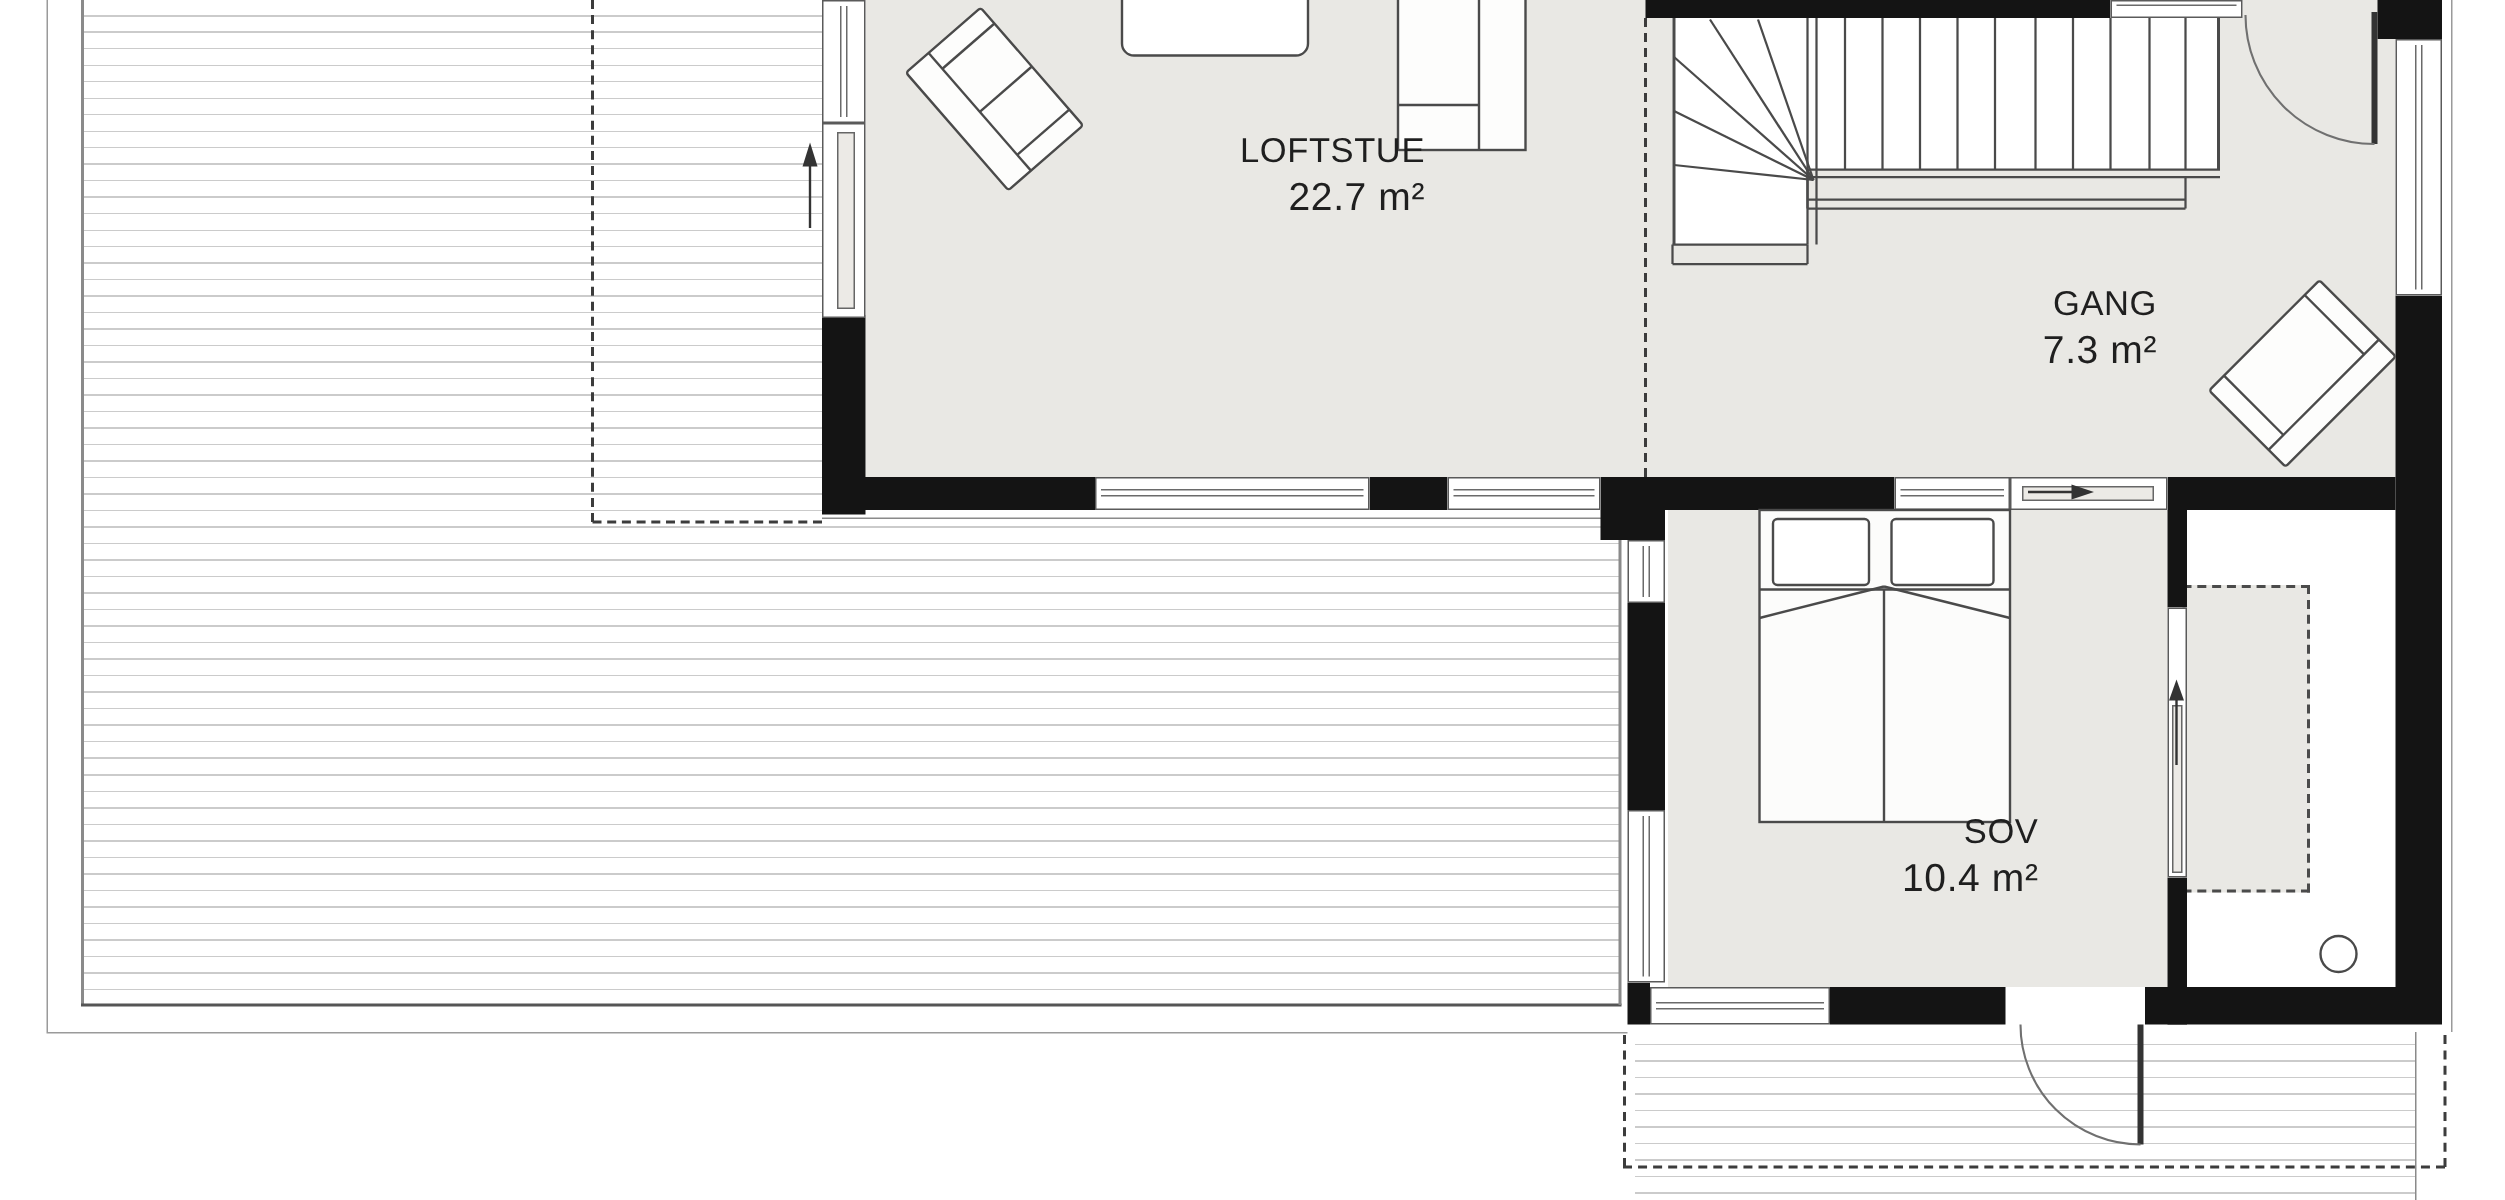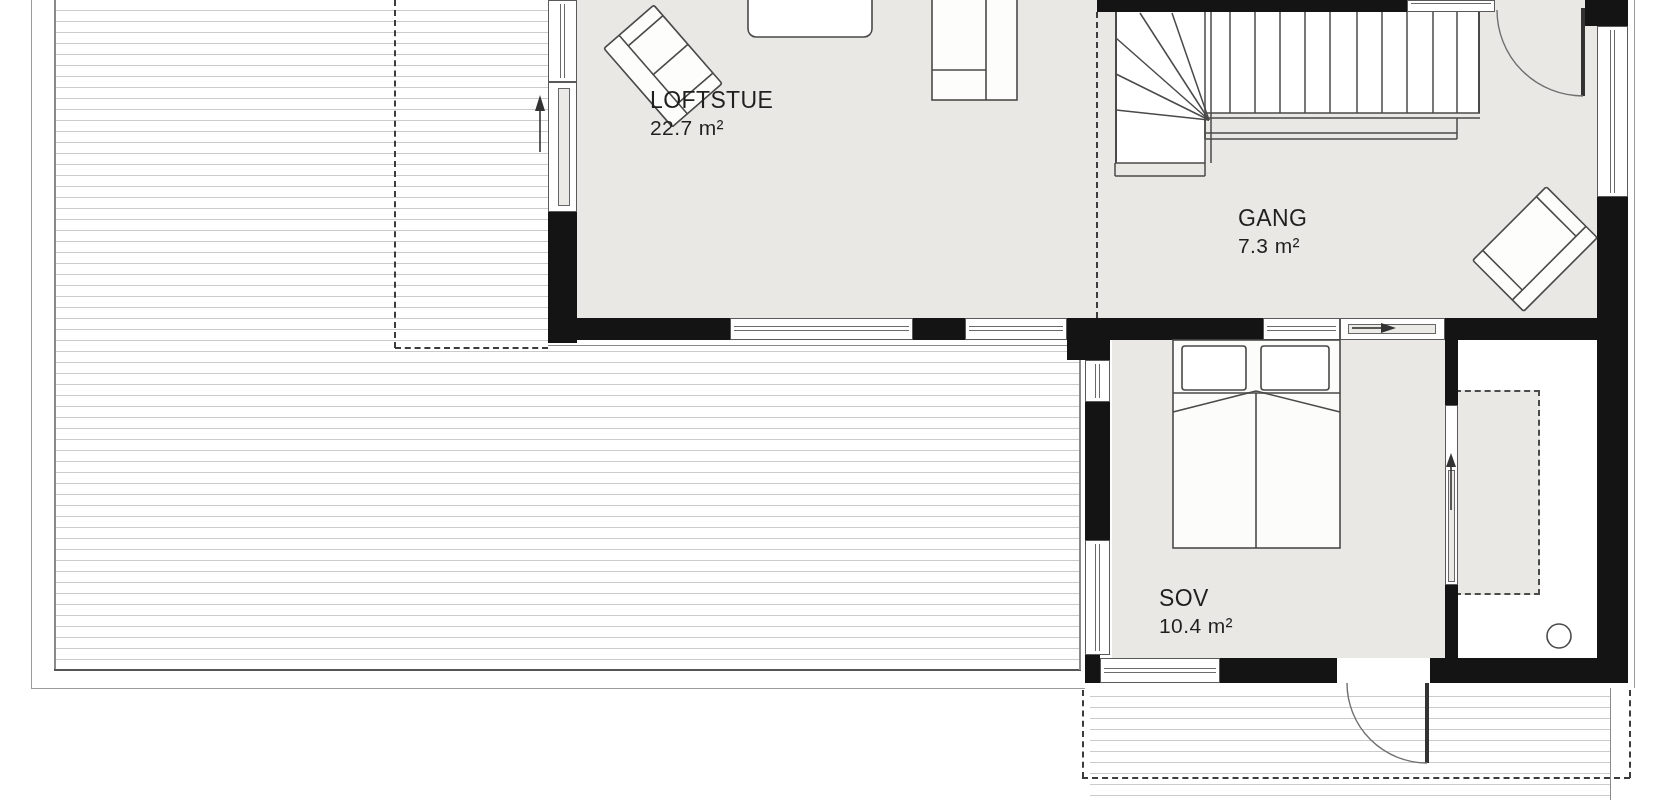--- a/index.html
+++ b/index.html
@@ -15,24 +15,24 @@
   .glass-h{position:absolute;left:3px;right:3px;top:50%;margin-top:-3px;height:5px;
            border-top:1px solid #6a6a6a;border-bottom:1px solid #6a6a6a;}
   .glass-v{position:absolute;top:3px;bottom:3px;left:50%;margin-left:-3px;width:5px;
            border-left:1px solid #6a6a6a;border-right:1px solid #6a6a6a;}
   .glass-h.single{height:1px;border-bottom:none;}
   .panel{position:absolute;background:#eceae6;border:1px solid #666;}
   .dash-v{width:0;border-left:2px dashed var(--dash,#3c3c3c);}
   .dash-h{height:0;border-top:2px dashed var(--dash,#3c3c3c);}
   .thin{background:#8a8a8a;}
   .stairbox{background:#fff;}
-  .room-label{position:absolute;text-align:left;line-height:1.25;letter-spacing:.4px;
+  .room-label{position:absolute;text-align:right;line-height:1.25;letter-spacing:.4px;
               white-space:nowrap;z-index:40;}
   .room-label .nm{display:block;font-size:23px;}
-  .room-label .ar{display:block;font-size:21px;}
+  .room-label .ar{display:block;font-size:26px;}
   .room-label.small .nm{font-size:21px;}
   .room-label.small .ar{font-size:19px;}
   svg.overlay{position:absolute;left:0;top:0;z-index:30;pointer-events:none;}
 </style>
 </head>
 <body>
 
 <div id="plan">
 
   <div class="abs deck" style="left:55px;top:0;width:1025px;height:670px;
@@ -210,22 +210,22 @@
 
     <circle cx="1559" cy="636" r="12" fill="#fff" stroke="#4a4a4a" stroke-width="1.6"></circle>
   </svg>
 
   <div class="room-label" style="left:105px;top:146px;width:300px;">
   </div>
   <div class="room-label" style="left:650px;top:86px;width:300px;">
     <span class="nm">LOFTSTUE</span>
     <span class="ar">22.7 m²</span>
   </div>
-  <div class="room-label" style="left:1238px;top:204px;width:200px;">
+  <div class="room-label" style="left:1238px;top:188px;width:200px;">
     <span class="nm">GANG</span>
     <span class="ar">7.3 m²</span>
   </div>
-  <div class="room-label" style="left:1159px;top:584px;width:200px;">
+  <div class="room-label" style="left:1159px;top:540px;width:200px;">
     <span class="nm">SOV</span>
     <span class="ar">10.4 m²</span>
   </div>
 
 </div>
 
 </body></html>

